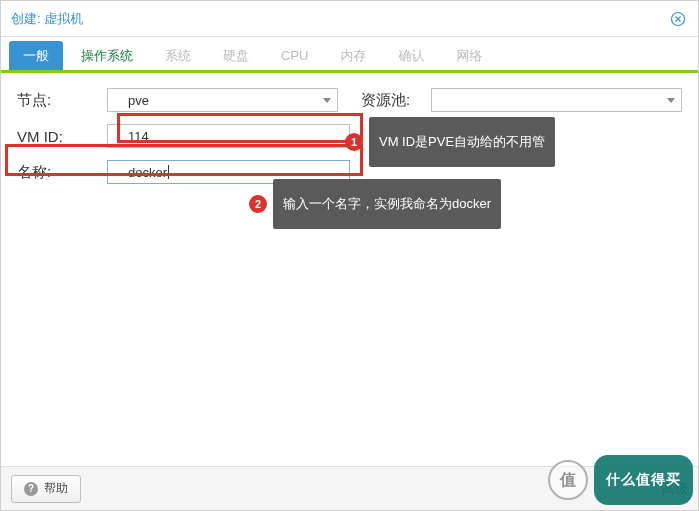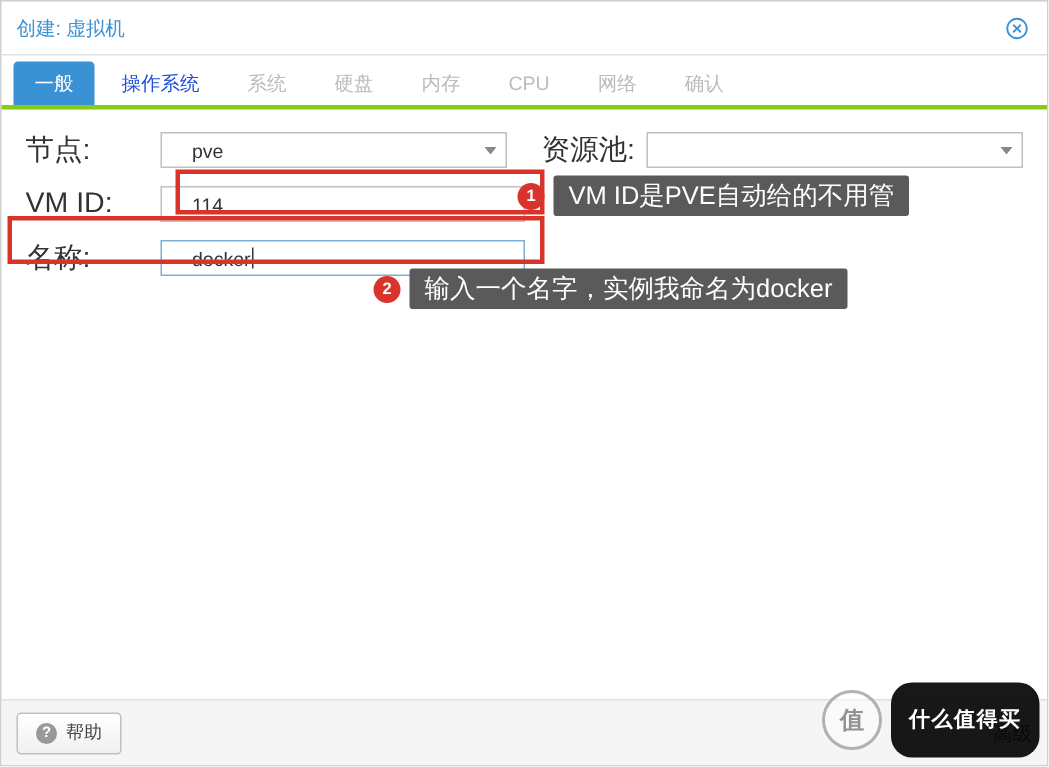--- a/index.html
+++ b/index.html
@@ -42,21 +42,21 @@
       display: flex;
       align-items: stretch;
       border-bottom: 3px solid #84cc16;
       padding: 0 6px;
     }
     .tab {
       padding: 0 14px;
       display: flex;
       align-items: center;
       font-size: 13px;
-      color: #1d4ed8;
+      color: #15803d;
       cursor: pointer;
       border-radius: 3px 3px 0 0;
       margin: 4px 2px 0 2px;
     }
     .tab.active {
       background: #3892d4;
       color: #fff;
     }
     .tab.disabled { color: #bbb; cursor: default; }
     .content {
@@ -67,21 +67,21 @@
     .row {
       display: flex;
       align-items: center;
       margin-bottom: 10px;
       height: 26px;
     }
     .row-half { width: 50%; display: flex; align-items: center; }
     .lbl {
       width: 90px;
       color: #333;
-      font-size: 19px;
+      font-size: 15px;
     }
     .field {
       flex: 1;
       height: 24px;
       border: 1px solid #c0c0c0;
       background: #fff;
       display: flex;
       align-items: center;
       padding: 0 20px;
       font-size: 13px;
@@ -126,23 +126,23 @@
     }
     .callout {
       position: absolute;
       display: flex;
       align-items: center;
       gap: 6px;
     }
     .callout-box {
       background: #5a5a5a;
       color: #fff;
-      padding: 2px 10px;
+      padding: 16px 10px;
       border-radius: 2px;
-      font-size: 17px;
+      font-size: 13px;
       white-space: nowrap;
     }
     .footer {
       height: 44px;
       border-top: 1px solid #e0e0e0;
       background: #f5f5f5;
       display: flex;
       align-items: center;
       padding: 0 10px;
       gap: 8px;
@@ -174,21 +174,21 @@
     .watermark {
       position: absolute;
       right: 6px;
       bottom: 6px;
       display: flex;
       align-items: center;
       gap: 6px;
       opacity: 0.9;
     }
     .watermark-badge {
-      background: #000000;
+      background: #0f766e;
       color: #fff;
       border-radius: 14px;
       padding: 16px 12px;
       font-size: 14px;
       font-weight: bold;
       letter-spacing: 1px;
     }
     .watermark-circle {
       width: 40px; height: 40px;
       border-radius: 50%;
@@ -213,24 +213,24 @@
           <path d="M5.5 5.5 L10.5 10.5 M10.5 5.5 L5.5 10.5" stroke="#3892d4" stroke-width="1.2"></path>
         </svg>
     </span>
   </div>
 
   <div class="tab-bar">
     <div class="tab active">一般</div>
     <div class="tab">操作系统</div>
     <div class="tab disabled">系统</div>
     <div class="tab disabled">硬盘</div>
+    <div class="tab disabled">CPU</div>
     <div class="tab disabled">内存</div>
-    <div class="tab disabled">CPU</div>
+    <div class="tab disabled">确认</div>
     <div class="tab disabled">网络</div>
-    <div class="tab disabled">确认</div>
   </div>
 
   <div class="content">
     <div class="row">
       <div class="row-half">
         <div class="lbl">节点:</div>
         <div class="field select">
             <span>pve</span>
           </div>
       </div>

